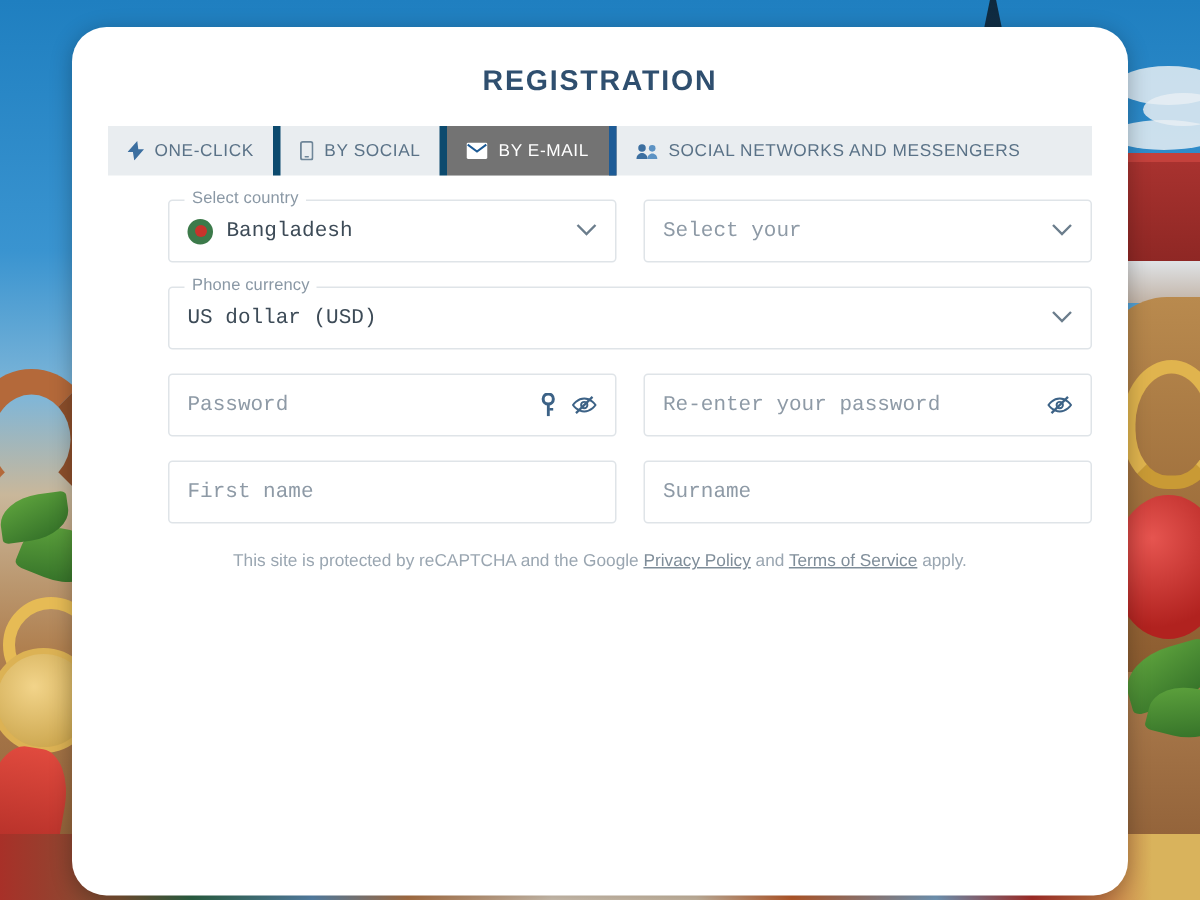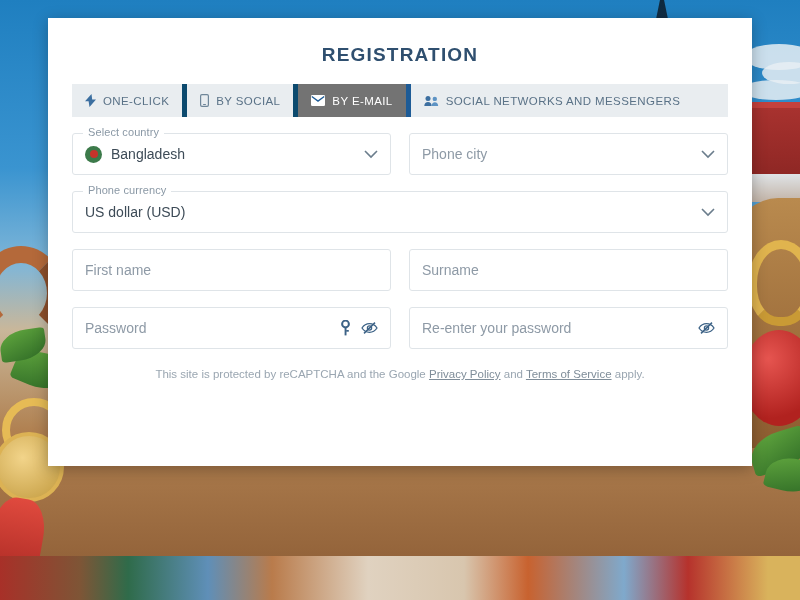--- a/index.html
+++ b/index.html
@@ -108,23 +108,24 @@
   .bg-bottom-strip {
     position: absolute;
     left: 0; right: 0; bottom: 0; height: 44px;
     background: linear-gradient(90deg,#a83028 0%,#7e5536 10%,#2f6b4a 16%,#5f8fb8 26%,#b97b4b 34%,#e0d2c0 46%,#d8c6ae 58%,#c8622f 66%,#7fa9cc 78%,#b6322c 86%,#d9b35c 96%);
   }
 
   
   #card {
     position: absolute;
     left: 48px; top: 18px;
-    width: 704px; height: 448px;
+    width: 704px; height: 579px;
     background: #ffffff;
     box-shadow: 0 3px 14px rgba(0,0,0,.28);
+    border-radius: 23px;
   }
 
   .title {
     text-align: center;
     color: #2f4f6f;
     font-size: 19px;
     font-weight: bold;
     letter-spacing: 1.2px;
     padding-top: 26px;
   }
@@ -157,20 +158,21 @@
     border-right-color: #1d5b96;
   }
   .tab svg { display: block; }
 
   
   .form { padding: 0 24px; }
   .row {
     display: flex;
     gap: 18px;
     margin-top: 16px;
+    margin-left: 40px;
   }
   .col { flex: 1; min-width: 0; }
   .col.full { flex: 1 1 100%; }
 
   
   .field {
     position: relative;
     height: 42px;
     border: 1px solid #dfe4e8;
     border-radius: 3px;
@@ -188,20 +190,21 @@
     font-size: 11px;
     color: #8a98a5;
     letter-spacing: .1px;
   }
   .field .value {
     font-size: 14px;
     color: #3d4b57;
     flex: 1;
     overflow: hidden;
     white-space: nowrap;
+    font-family: Liberation Mono, monospace;
   }
   .field .value.placeholder { color: #8e9aa6; }
 
   .flag {
     width: 17px; height: 17px;
     border-radius: 50%;
     background: #3c7a4a;
     display: flex; align-items: center; justify-content: center;
     margin-right: 9px;
     flex: none;
@@ -344,21 +347,21 @@
           <span class="value">Bangladesh</span>
           <span class="chev">
             <svg width="14" height="9" viewBox="0 0 14 9">
                 <path d="M1 1l6 6 6-6" fill="none" stroke="#6b7d8c" stroke-width="1.6"></path>
               </svg>
           </span>
         </div>
       </div>
       <div class="col">
         <div class="field">
-          <span class="value placeholder">Phone city</span>
+          <span class="value placeholder">Select your</span>
           <span class="chev">
             <svg width="14" height="9" viewBox="0 0 14 9">
                 <path d="M1 1l6 6 6-6" fill="none" stroke="#6b7d8c" stroke-width="1.6"></path>
               </svg>
           </span>
         </div>
       </div>
     </div>
 
     <div class="row">
@@ -372,33 +375,20 @@
               </svg>
           </span>
         </div>
       </div>
     </div>
 
 
     <div class="row">
       <div class="col">
         <div class="field">
-          <span class="value placeholder">First name</span>
-        </div>
-      </div>
-      <div class="col">
-        <div class="field">
-          <span class="value placeholder">Surname</span>
-        </div>
-      </div>
-    </div>
-
-    <div class="row">
-      <div class="col">
-        <div class="field">
           <span class="value placeholder">Password</span>
           <span class="icon-btn">
             <svg width="11" height="16" viewBox="0 0 11 16">
               <circle cx="5.5" cy="4" r="3.4" fill="none" stroke="#3c6286" stroke-width="2"></circle>
               <rect x="4.6" y="6.8" width="1.9" height="8.6" fill="#3c6286"></rect>
               <rect x="6.2" y="10" width="2.6" height="1.7" fill="#3c6286"></rect>
             </svg>
           </span>
           <span class="icon-btn">
             <svg width="17" height="14" viewBox="0 0 17 14">
@@ -416,19 +406,32 @@
             <svg width="17" height="14" viewBox="0 0 17 14">
               <path d="M1 7s2.8-4.3 7.5-4.3S16 7 16 7s-2.8 4.3-7.5 4.3S1 7 1 7z" fill="none" stroke="#3c6286" stroke-width="1.3"></path>
               <circle cx="8.5" cy="7" r="2.1" fill="none" stroke="#3c6286" stroke-width="1.3"></circle>
               <path d="M3 12.4 14 1.6" stroke="#3c6286" stroke-width="1.5"></path>
             </svg>
           </span>
         </div>
       </div>
     </div>
 
+    <div class="row">
+      <div class="col">
+        <div class="field">
+          <span class="value placeholder">First name</span>
+        </div>
+      </div>
+      <div class="col">
+        <div class="field">
+          <span class="value placeholder">Surname</span>
+        </div>
+      </div>
+    </div>
+
 
     <div class="legal">
       <span>This site is protected by reCAPTCHA and the Google </span><a href="#">Privacy Policy</a><span> and </span><a href="#">Terms of Service</a><span> apply.</span>
     </div>
 
   </div>
 </div>
 
 </body></html>

